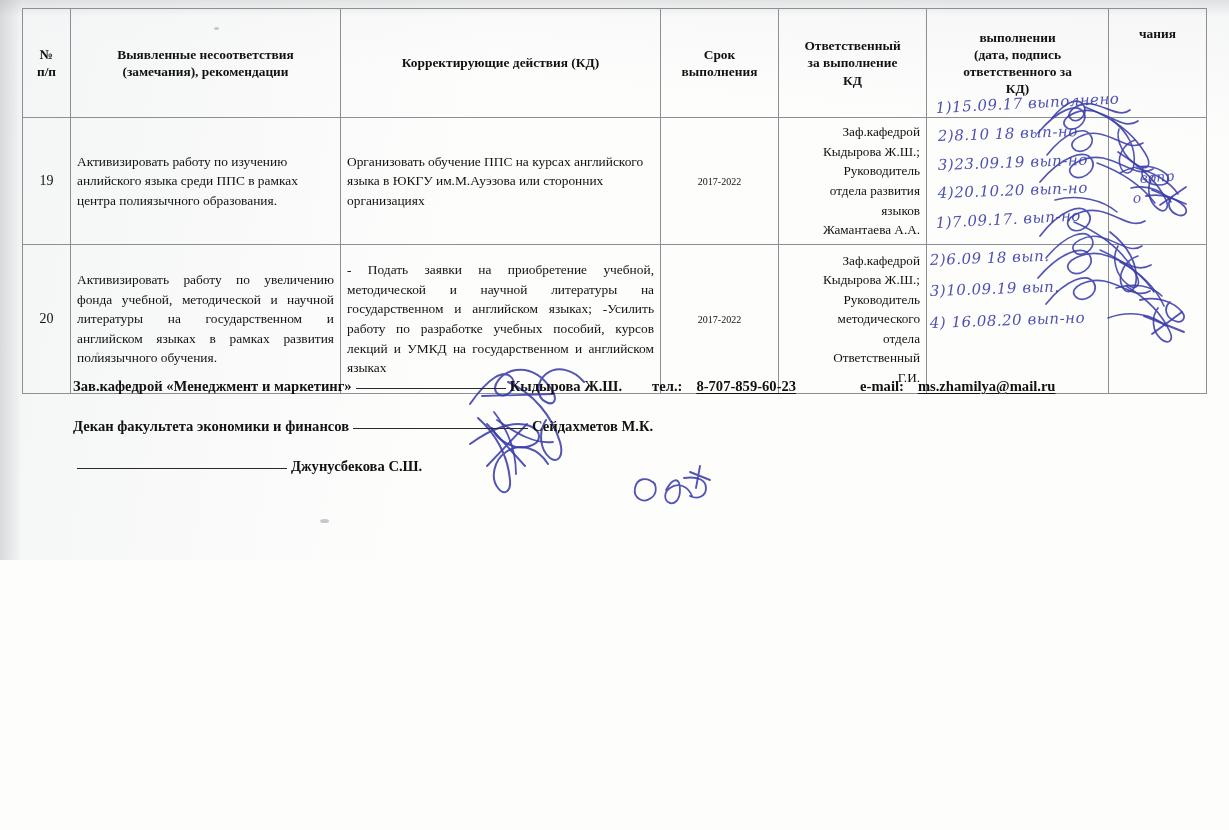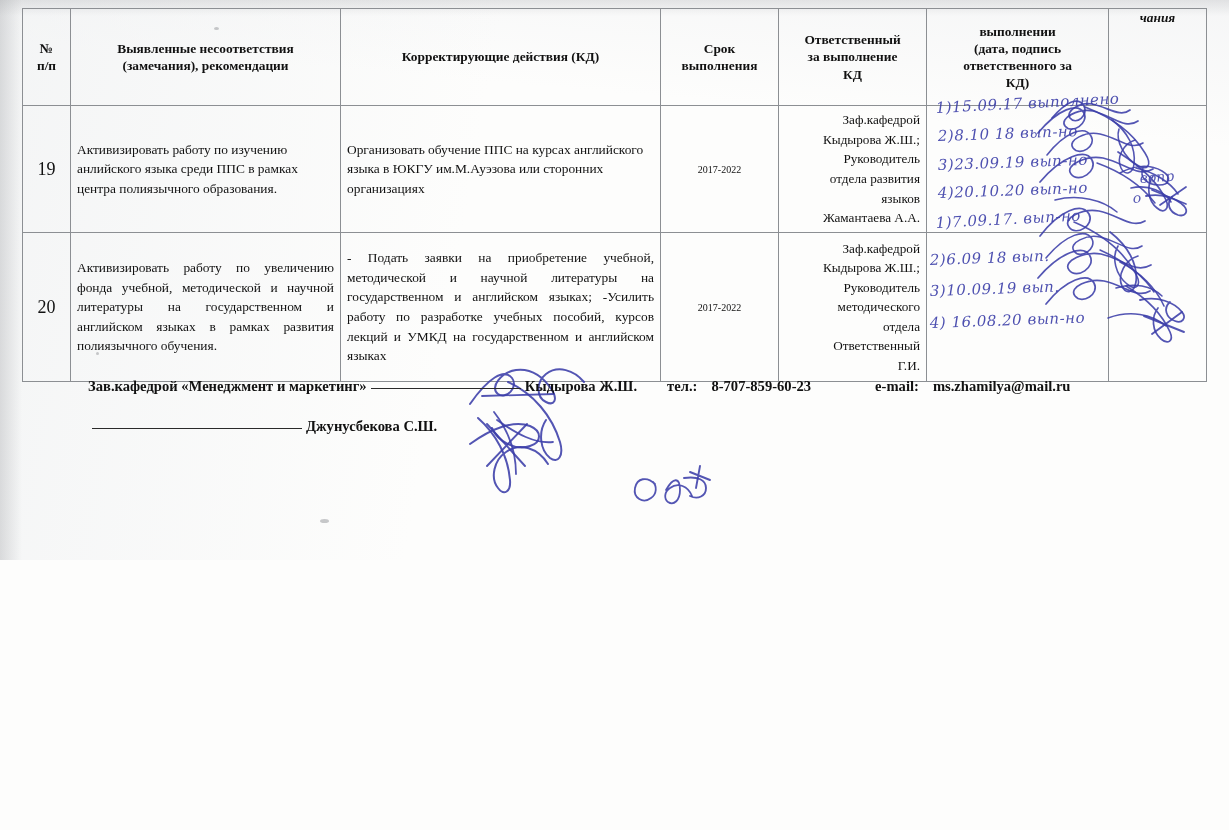--- a/index.html
+++ b/index.html
@@ -77,21 +77,21 @@
   .col-no     { width: 48px; }
   .col-finding{ width: 270px; }
   .col-action { width: 320px; }
   .col-term   { width: 118px; }
   .col-resp   { width: 148px; }
   .col-exec   { width: 182px; }
   .col-note   { width: 98px; }
 
   .cell-no {
     text-align: center;
-    font-size: 18px;
+    font-size: 14px;
   }
   .cell-term {
     text-align: center;
     font-size: 10px;
   }
   .cell-resp {
     text-align: right;
     line-height: 1.48;
     font-size: 13.2px;
   }
@@ -143,21 +143,21 @@
     font-family: "DejaVu Serif", serif;
     font-style: italic;
     font-size: 14px;
     fill: #3b3ea8;
     opacity: .85;
   }
 
   
   .sign-block {
     position: absolute;
-    left: 88px;
+    left: 73px;
     top: 378px;
     width: 1100px;
     font-weight: bold;
     font-size: 14.6px;
     color: #111;
   }
   .sign-line {
     display: flex;
     align-items: baseline;
     height: 40px;
@@ -171,20 +171,21 @@
     position: relative;
     top: -2px;
   }
   .rule-a { width: 150px; }
   .rule-b { width: 175px; }
   .rule-c { width: 210px; }
   .sp-sm { display: inline-block; width: 14px; }
   .sp-md { display: inline-block; width: 30px; }
   .sp-lg { display: inline-block; width: 64px; }
   .underlined {
+    text-decoration: underline;
     text-underline-offset: 2px;
   }
 
   .speck {
     position: absolute;
     background: #9a9ca0;
     border-radius: 50%;
     opacity: .55;
     pointer-events: none;
   }
@@ -232,21 +233,21 @@
           <div>Ответственный</div>
           <div>за выполнение</div>
           <div>КД</div>
         </th>
         <th>
           <div>выполнении</div>
           <div>(дата, подпись</div>
           <div>ответственного за</div>
           <div>КД)</div>
         </th>
-        <th style="vertical-align:top; padding-top:0;font-style:italic;">
+        <th style="vertical-align:top; padding-top:16px;">
           <div>чания</div>
         </th>
       </tr>
     </thead>
     <tbody>
       <tr class="row-19">
         <td class="cell-no">19</td>
         <td class="cell-finding">Активизировать работу по изучению анлийского языка среди ППС в рамках центра полиязычного образования.</td>
         <td class="cell-action">Организовать обучение ППС на курсах английского языка в ЮКГУ им.М.Ауэзова или сторонних организациях</td>
         <td class="cell-term">2017-2022</td>
@@ -364,20 +365,25 @@
       <span class="sp-md"></span>
       <span>тел.:</span>
       <span class="sp-sm"></span>
       <span class="underlined">8-707-859-60-23</span>
       <span class="sp-lg"></span>
       <span>e-mail:</span>
       <span class="sp-sm"></span>
       <span class="underlined">ms.zhamilya@mail.ru</span>
     </div>
 
+    <div class="sign-line">
+      <span>Декан факультета экономики и финансов</span>
+      <span class="sign-rule rule-b"></span>
+      <span>Сейдахметов М.К.</span>
+    </div>
 
     <div class="sign-line">
       <span class="sign-rule rule-c"></span>
       <span>Джунусбекова С.Ш.</span>
     </div>
 
   </div>
 </div>
 
 </body></html>

